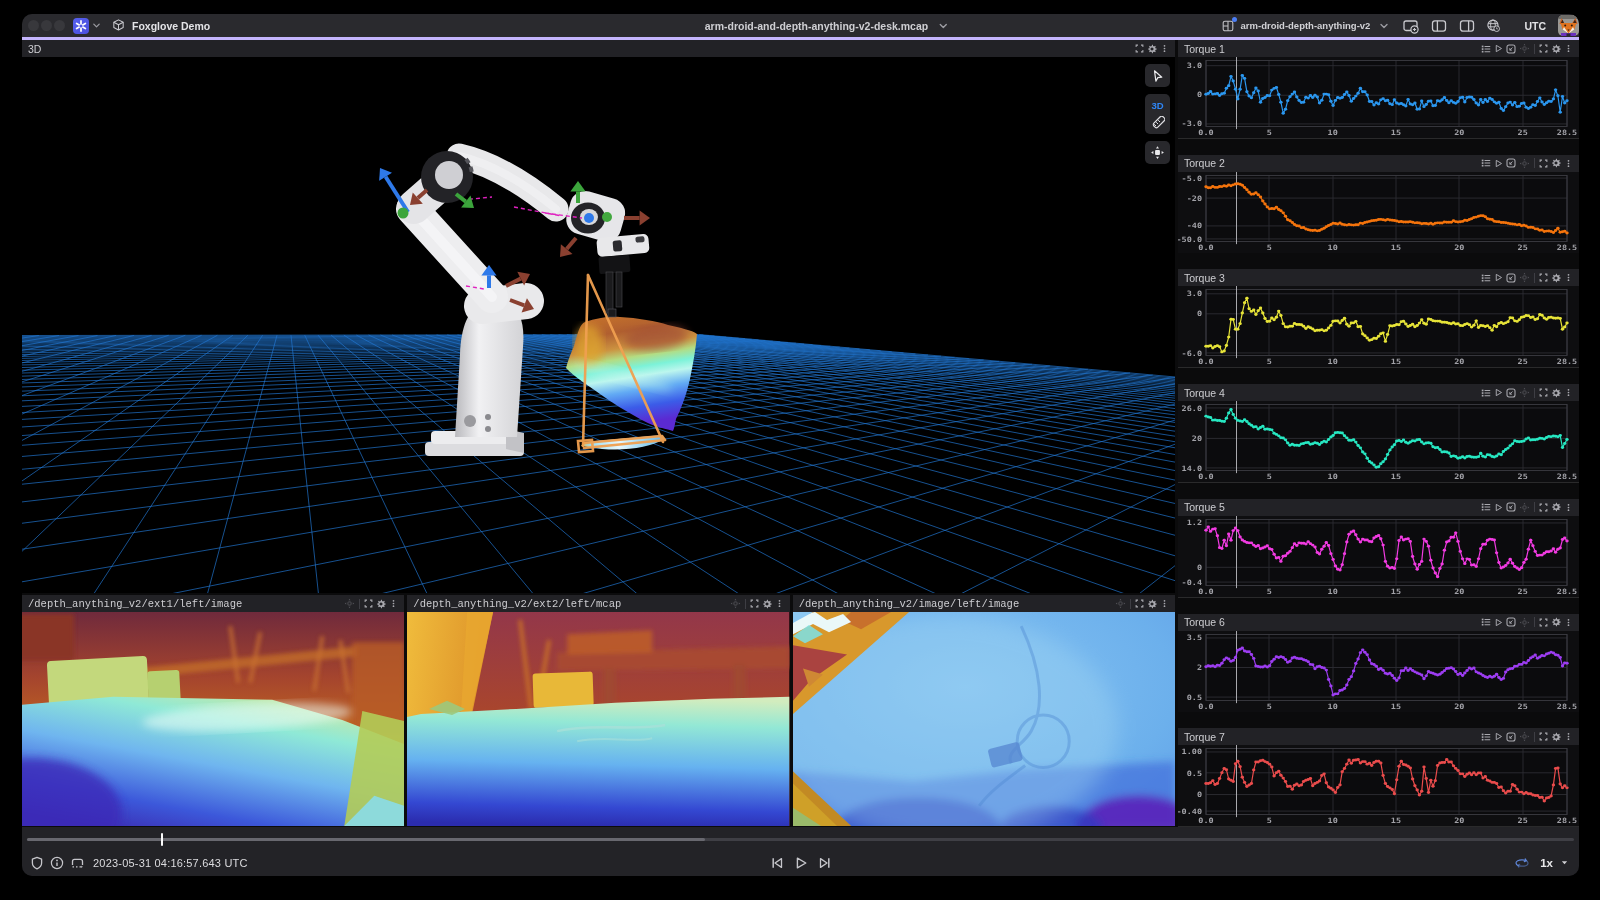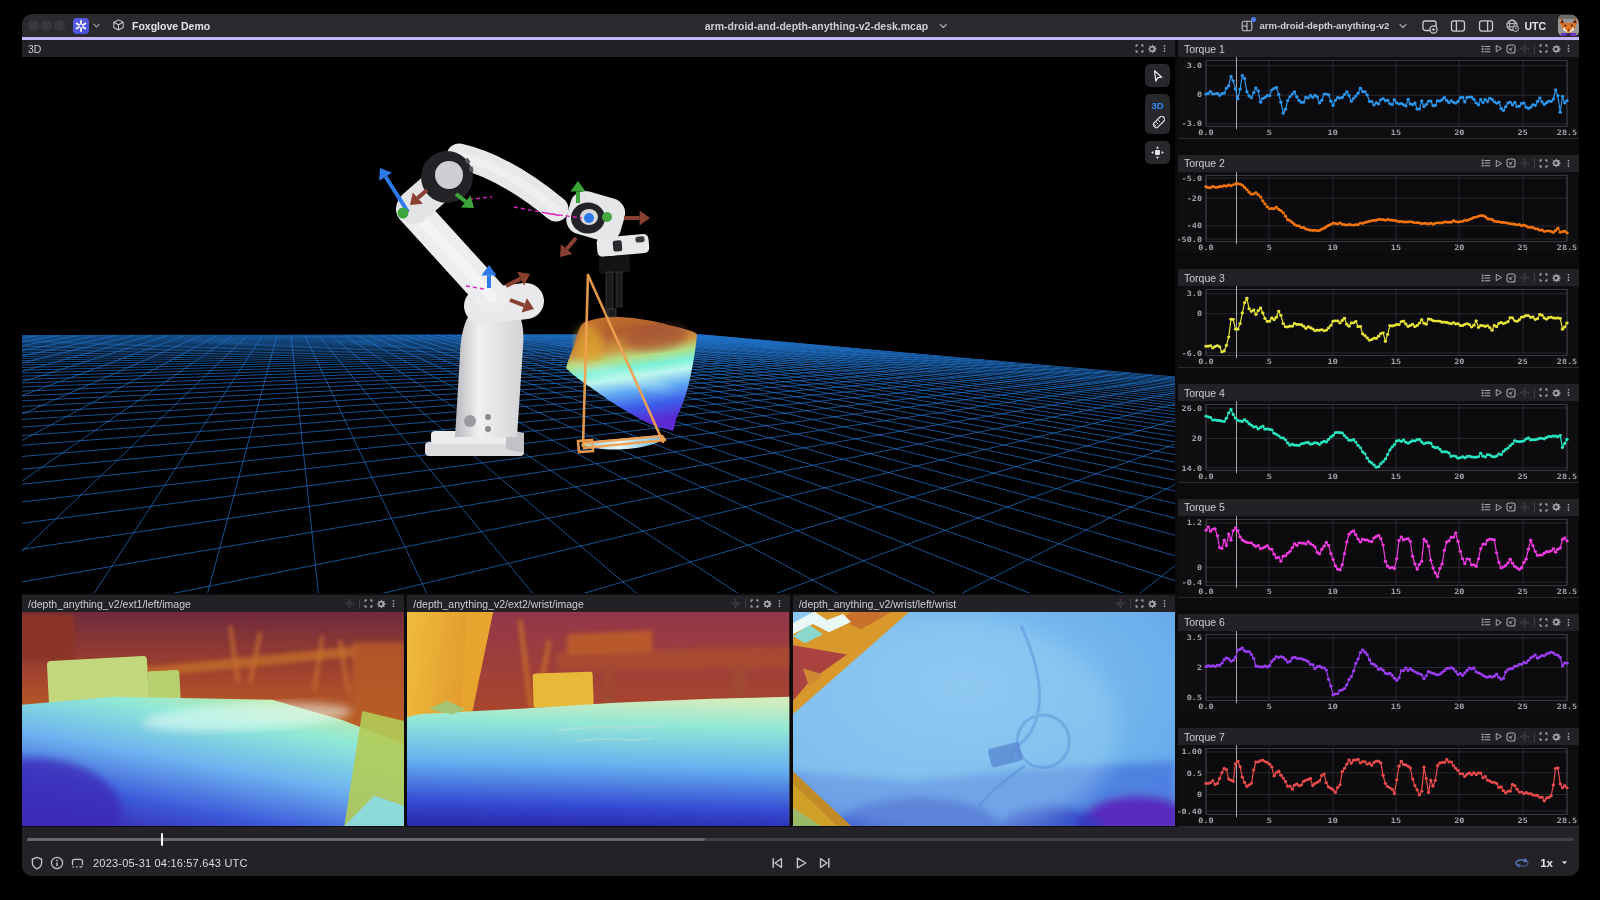--- a/index.html
+++ b/index.html
@@ -25,21 +25,21 @@
 .tb-menu-label { color:#e4e4e7; font-size:10.5px; font-weight:700; letter-spacing:0; }
 .tb-center { position:absolute; left:calc(50% + 26px); top:0; height:100%; transform:translateX(-50%);
   display:flex; align-items:center; gap:7px; }
 .tb-title { color:#cfcfd3; font-size:10.5px; font-weight:700; white-space:nowrap; }
 .tb-right { position:absolute; right:0; top:0; height:100%; display:flex; align-items:center; gap:0; }
 .tb-layout { display:flex; align-items:center; gap:6px; margin-right:8px; }
 .tb-layout .lay-icon { position:relative; color:#c4c4c9; display:flex; }
 .tb-layout .lay-dot { position:absolute; right:-2px; top:-2px; width:5px; height:5px; border-radius:50%; background:#4c7ef5; }
 .tb-layout-name { color:#d2d2d6; font-size:9.5px; font-weight:600; letter-spacing:0; }
 .tb-iconbtn { width:28px; height:22px; display:flex; align-items:center; justify-content:center; color:#c9c9ce; }
-.tb-utc { display:flex; align-items:center; gap:3px; color:#c9c9ce; margin:0 6px 0 4px; }
+.tb-utc { display:flex; align-items:center; gap:22px; color:#c9c9ce; margin:0 6px 0 4px; }
 .tb-utc .utc-label { color:#e2e2e5; font-size:10.5px; font-weight:700; }
 .avatar { width:21px; height:21px; border-radius:5px; overflow:hidden; margin-left:6px; }
 
 
 .main { flex:1; display:flex; gap:3px; background:#0b0b0c; min-height:0; }
 .col-left { width:1153px; flex:none; display:flex; flex-direction:column; gap:2px; min-height:0; }
 .col-right { flex:1; display:flex; flex-direction:column; gap:16px; min-height:0; }
 
 .panel { display:flex; flex-direction:column; min-height:0; background:#737373; }
 .panel-header { height:17px; flex:none; background:#222226; display:flex; align-items:center;
@@ -55,21 +55,21 @@
 .scene-wrap { position:relative; flex:1; min-height:0; background:#000; }
 .scene-wrap svg.scene { position:absolute; inset:0; }
 
 .float-tools { position:absolute; right:5px; top:7px; display:flex; flex-direction:column; gap:7px; align-items:center; }
 .ft-btn, .ft-group { background:#28282c; border-radius:5px; width:25px; box-shadow:0 1px 2px rgba(0,0,0,.5); }
 .ft-btn { height:23px; display:flex; align-items:center; justify-content:center; color:#e8e8ea; }
 .ft-group { display:flex; flex-direction:column; align-items:center; padding:2px 0; }
 .ft-group .ft-cell { height:18px; display:flex; align-items:center; justify-content:center; color:#dedee2; }
 .ft-3d-label { color:#2f86f6; font-size:9.5px; font-weight:700; }
 
-.row-images { height:231px; flex:none; display:flex; gap:3px; }
+.row-images { height:231px; flex:none; display:flex; gap:3px;font-family:Liberation Mono, monospace; }
 .row-images .panel { flex:1; }
 .img-body { flex:1; position:relative; min-height:0; background:#000; }
 .img-body svg { position:absolute; inset:0; width:100%; height:100%; }
 
 
 .plot-panel { flex:1; }
 .plot-body { flex:1; position:relative; min-height:0; }
 .plot-body svg { position:absolute; inset:0; width:100%; height:100%; }
 
 
@@ -657,21 +657,21 @@
               <path d="M0,92 L91,84 L250,87 L320,107 L382,131 L382,212 L0,212 Z" fill="url(#tbl1)"></path>
               <ellipse cx="225" cy="104" rx="105" ry="13" fill="#ecfdf8" opacity=".55" filter="url(#blur4)" transform="rotate(-3 225 104)"></ellipse>
               <path d="M340,98 L382,108 L382,212 L322,212 Z" fill="#b3cc58" opacity=".9"></path>
               <path d="M322,212 L352,182 L382,192 L382,212 Z" fill="#8adce8" opacity=".9"></path>
               <ellipse cx="10" cy="200" rx="90" ry="55" fill="#3c2cb8" opacity=".8" filter="url(#blur4)"></ellipse>
             </svg>
           </div>
         </div>
         <div class="panel">
           <div class="panel-header">
-            <span class="panel-title">/depth_anything_v2/ext2/wrist/image</span>
+            <span class="panel-title">/depth_anything_v2/ext2/left/mcap</span>
             <span class="ph-spacer"></span>
             <span class="ph-icons">
               <span class="ico dim">
                     <svg width="11" height="11" viewBox="0 0 14 14">
                       <use href="#i-move"></use>
                     </svg>
                   </span>
               <span class="divider"></span>
               <span class="ico">
                     <svg width="9" height="9" viewBox="0 0 12 12">
@@ -723,21 +723,21 @@
               <rect x="126" y="60" width="60" height="34" rx="3" fill="#e8b838" transform="rotate(-2 156 77)"></rect>
               <path d="M14,101 L109,96 L208,90 L304,86 L382,84 L382,212 L0,212 L0,104 Z" fill="url(#tbl2)"></path>
               <path d="M150,118 C190,110 230,118 258,112" stroke="#a8e0d8" stroke-width="2.5" fill="none" opacity=".8"></path>
               <path d="M170,128 C200,122 225,130 245,125" stroke="#a8e0d8" stroke-width="2" fill="none" opacity=".6"></path>
               <path d="M22,96 L40,88 L58,96 L45,102 Z" fill="#9cc87c" opacity=".9"></path>
             </svg>
           </div>
         </div>
         <div class="panel">
           <div class="panel-header">
-            <span class="panel-title">/depth_anything_v2/wrist/left/wrist</span>
+            <span class="panel-title">/depth_anything_v2/image/left/image</span>
             <span class="ph-spacer"></span>
             <span class="ph-icons">
               <span class="ico dim">
                     <svg width="11" height="11" viewBox="0 0 14 14">
                       <use href="#i-move"></use>
                     </svg>
                   </span>
               <span class="divider"></span>
               <span class="ico">
                     <svg width="9" height="9" viewBox="0 0 12 12">

